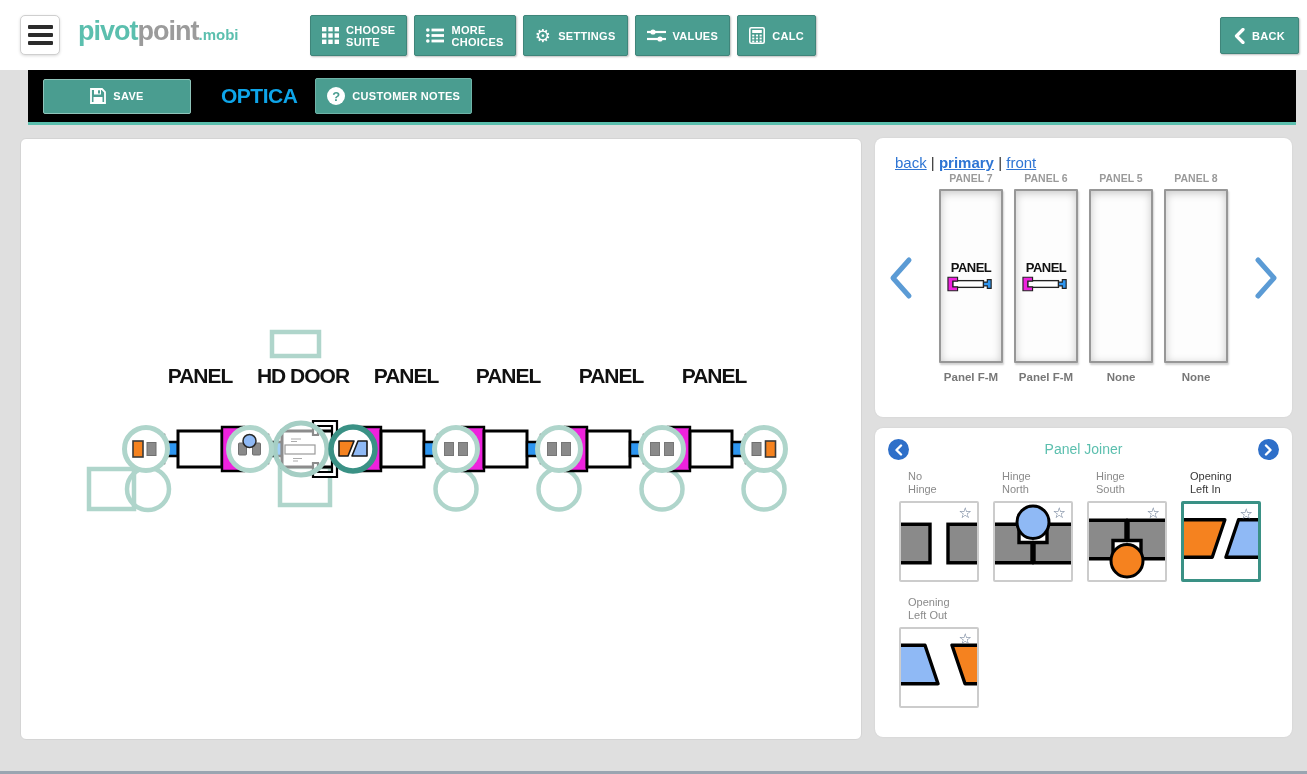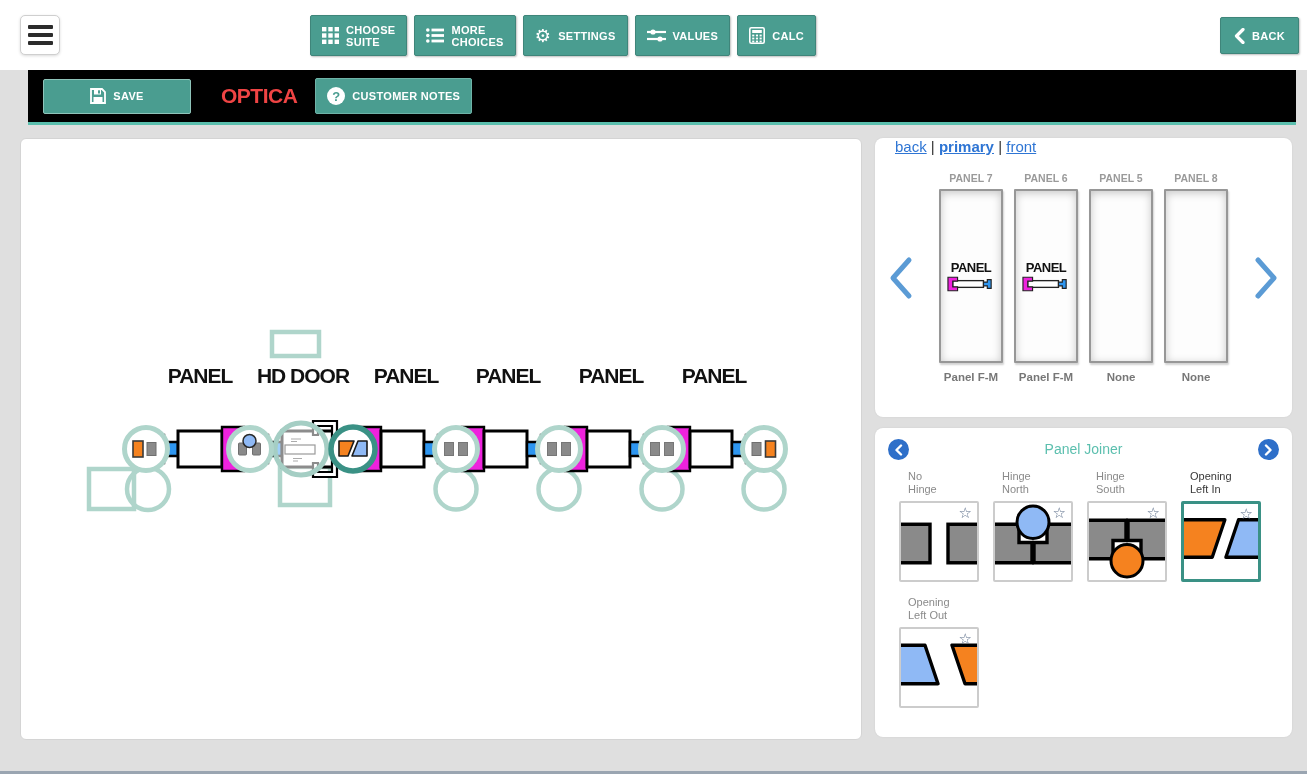--- a/index.html
+++ b/index.html
@@ -33,35 +33,35 @@
   }
   .tbtn .two { display:flex; flex-direction:column; line-height:12px; text-align:left; }
   .back-btn { position:absolute; right:8px; top:17px; height:37px; padding:0 13px; }
   
   .toolbar {
     position:absolute; top:70px; left:28px; width:1268px; height:55px;
     background:#000; border-bottom:3px solid #5bbfae;
     display:flex; align-items:center;
   }
   .save-btn { margin-left:15px; width:148px; height:35px; justify-content:center; border:1px solid #8fc4ba; }
-  .job-title { margin-left:30px; color:#ef4444; font-size:21px; font-weight:bold; letter-spacing:-.5px; }
+  .job-title { margin-left:30px; color:#0ea5e9; font-size:21px; font-weight:bold; letter-spacing:-.5px; }
   .job-sub { margin-left:15px; color:#5bbfae; font-size:21px; font-weight:bold; letter-spacing:-.5px; }
   .notes-btn { margin-left:18px; height:36px; border:1px solid #6fb3a8; font-size:11px; }
   .qmark { width:18px; height:18px; background:#fff; color:#4a9d90; border-radius:50%;
            display:flex; align-items:center; justify-content:center; font-size:13px; font-weight:bold; }
   
   .canvas-card {
     position:absolute; left:20px; top:138px; width:842px; height:602px;
     background:#fff; border:1px solid #d4d4d4; border-radius:6px;
   }
   .canvas-card svg { display:block; }
   
   .card { position:absolute; background:#fff; border-radius:8px; box-shadow:0 0 2px rgba(0,0,0,.08); }
   .panels-card { left:875px; top:138px; width:417px; height:279px; }
-  .view-links { position:absolute; left:20px; top:0; font-size:15px; color:#333; }
+  .view-links { position:absolute; left:20px; top:16px; font-size:15px; color:#333; }
   .view-links a { color:#2e75d4; text-decoration:underline; cursor:pointer; }
   .view-links a.active { font-weight:bold; }
   .thumb-row { position:absolute; left:52px; top:34px; width:313px; display:flex; gap:11px; justify-content:center; }
   .thumb-col { width:64px; display:flex; flex-direction:column; align-items:center; }
   .thumb-head { font-size:10.5px; font-weight:bold; color:#9a9a9a; margin-bottom:5px; }
   .thumb {
     width:64px; height:174px; background:#fdfdfd; border:2px solid #979797; border-radius:1px;
     box-shadow:inset 0 2px 8px rgba(0,0,0,.22), 1px 2px 2px rgba(0,0,0,.18);
     display:flex; flex-direction:column; align-items:center; justify-content:center; cursor:pointer;
   }
@@ -88,20 +88,23 @@
 </style>
 </head>
 <body>
 
 <div class="header">
   <div class="hamburger">
     <span></span>
       <span></span>
       <span></span>
   </div>
+  <div class="logo">
+    <span class="p1">pivot</span><span class="p2">point</span><span class="p3">.mobi</span>
+  </div>
   <div class="hdr-btns">
     <button class="tbtn">
       <svg width="17" height="17" viewBox="0 0 17 17">
           <g fill="#fff">
             <rect x="0" y="0" width="4.4" height="4.4"></rect>
             <rect x="6.3" y="0" width="4.4" height="4.4"></rect>
             <rect x="12.6" y="0" width="4.4" height="4.4"></rect>
             <rect x="0" y="6.3" width="4.4" height="4.4"></rect>
             <rect x="6.3" y="6.3" width="4.4" height="4.4"></rect>
             <rect x="12.6" y="6.3" width="4.4" height="4.4"></rect>

